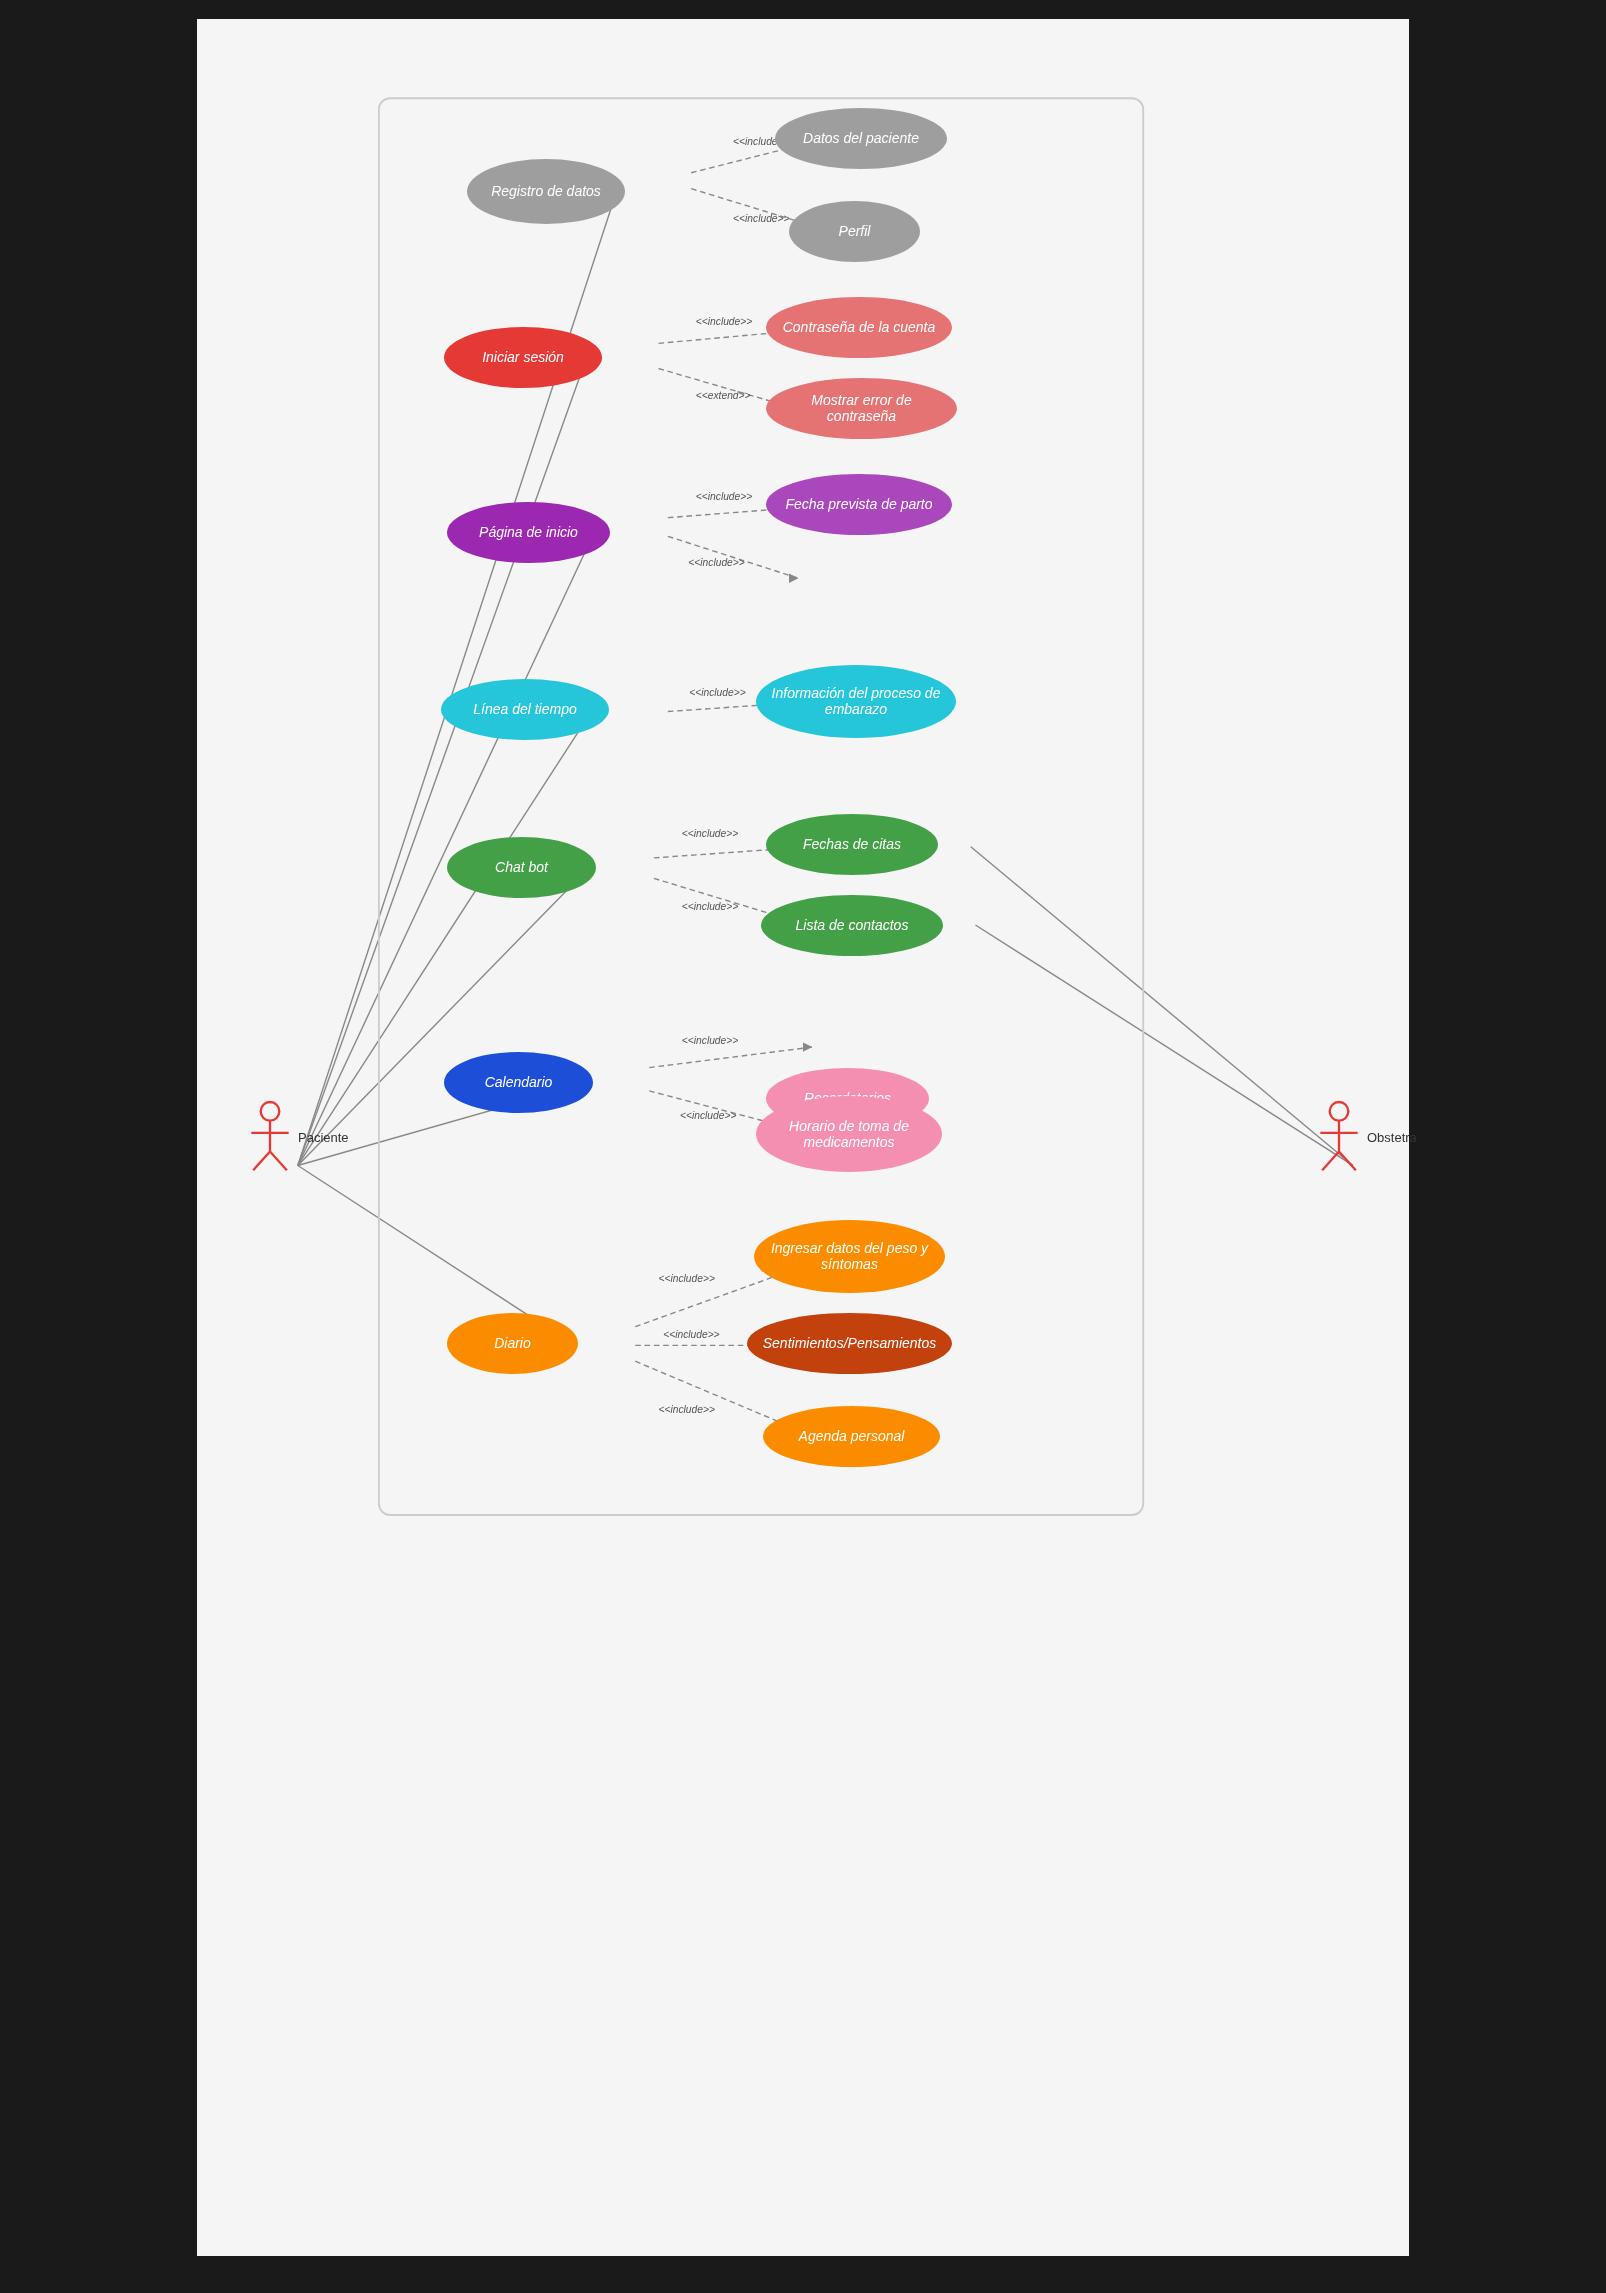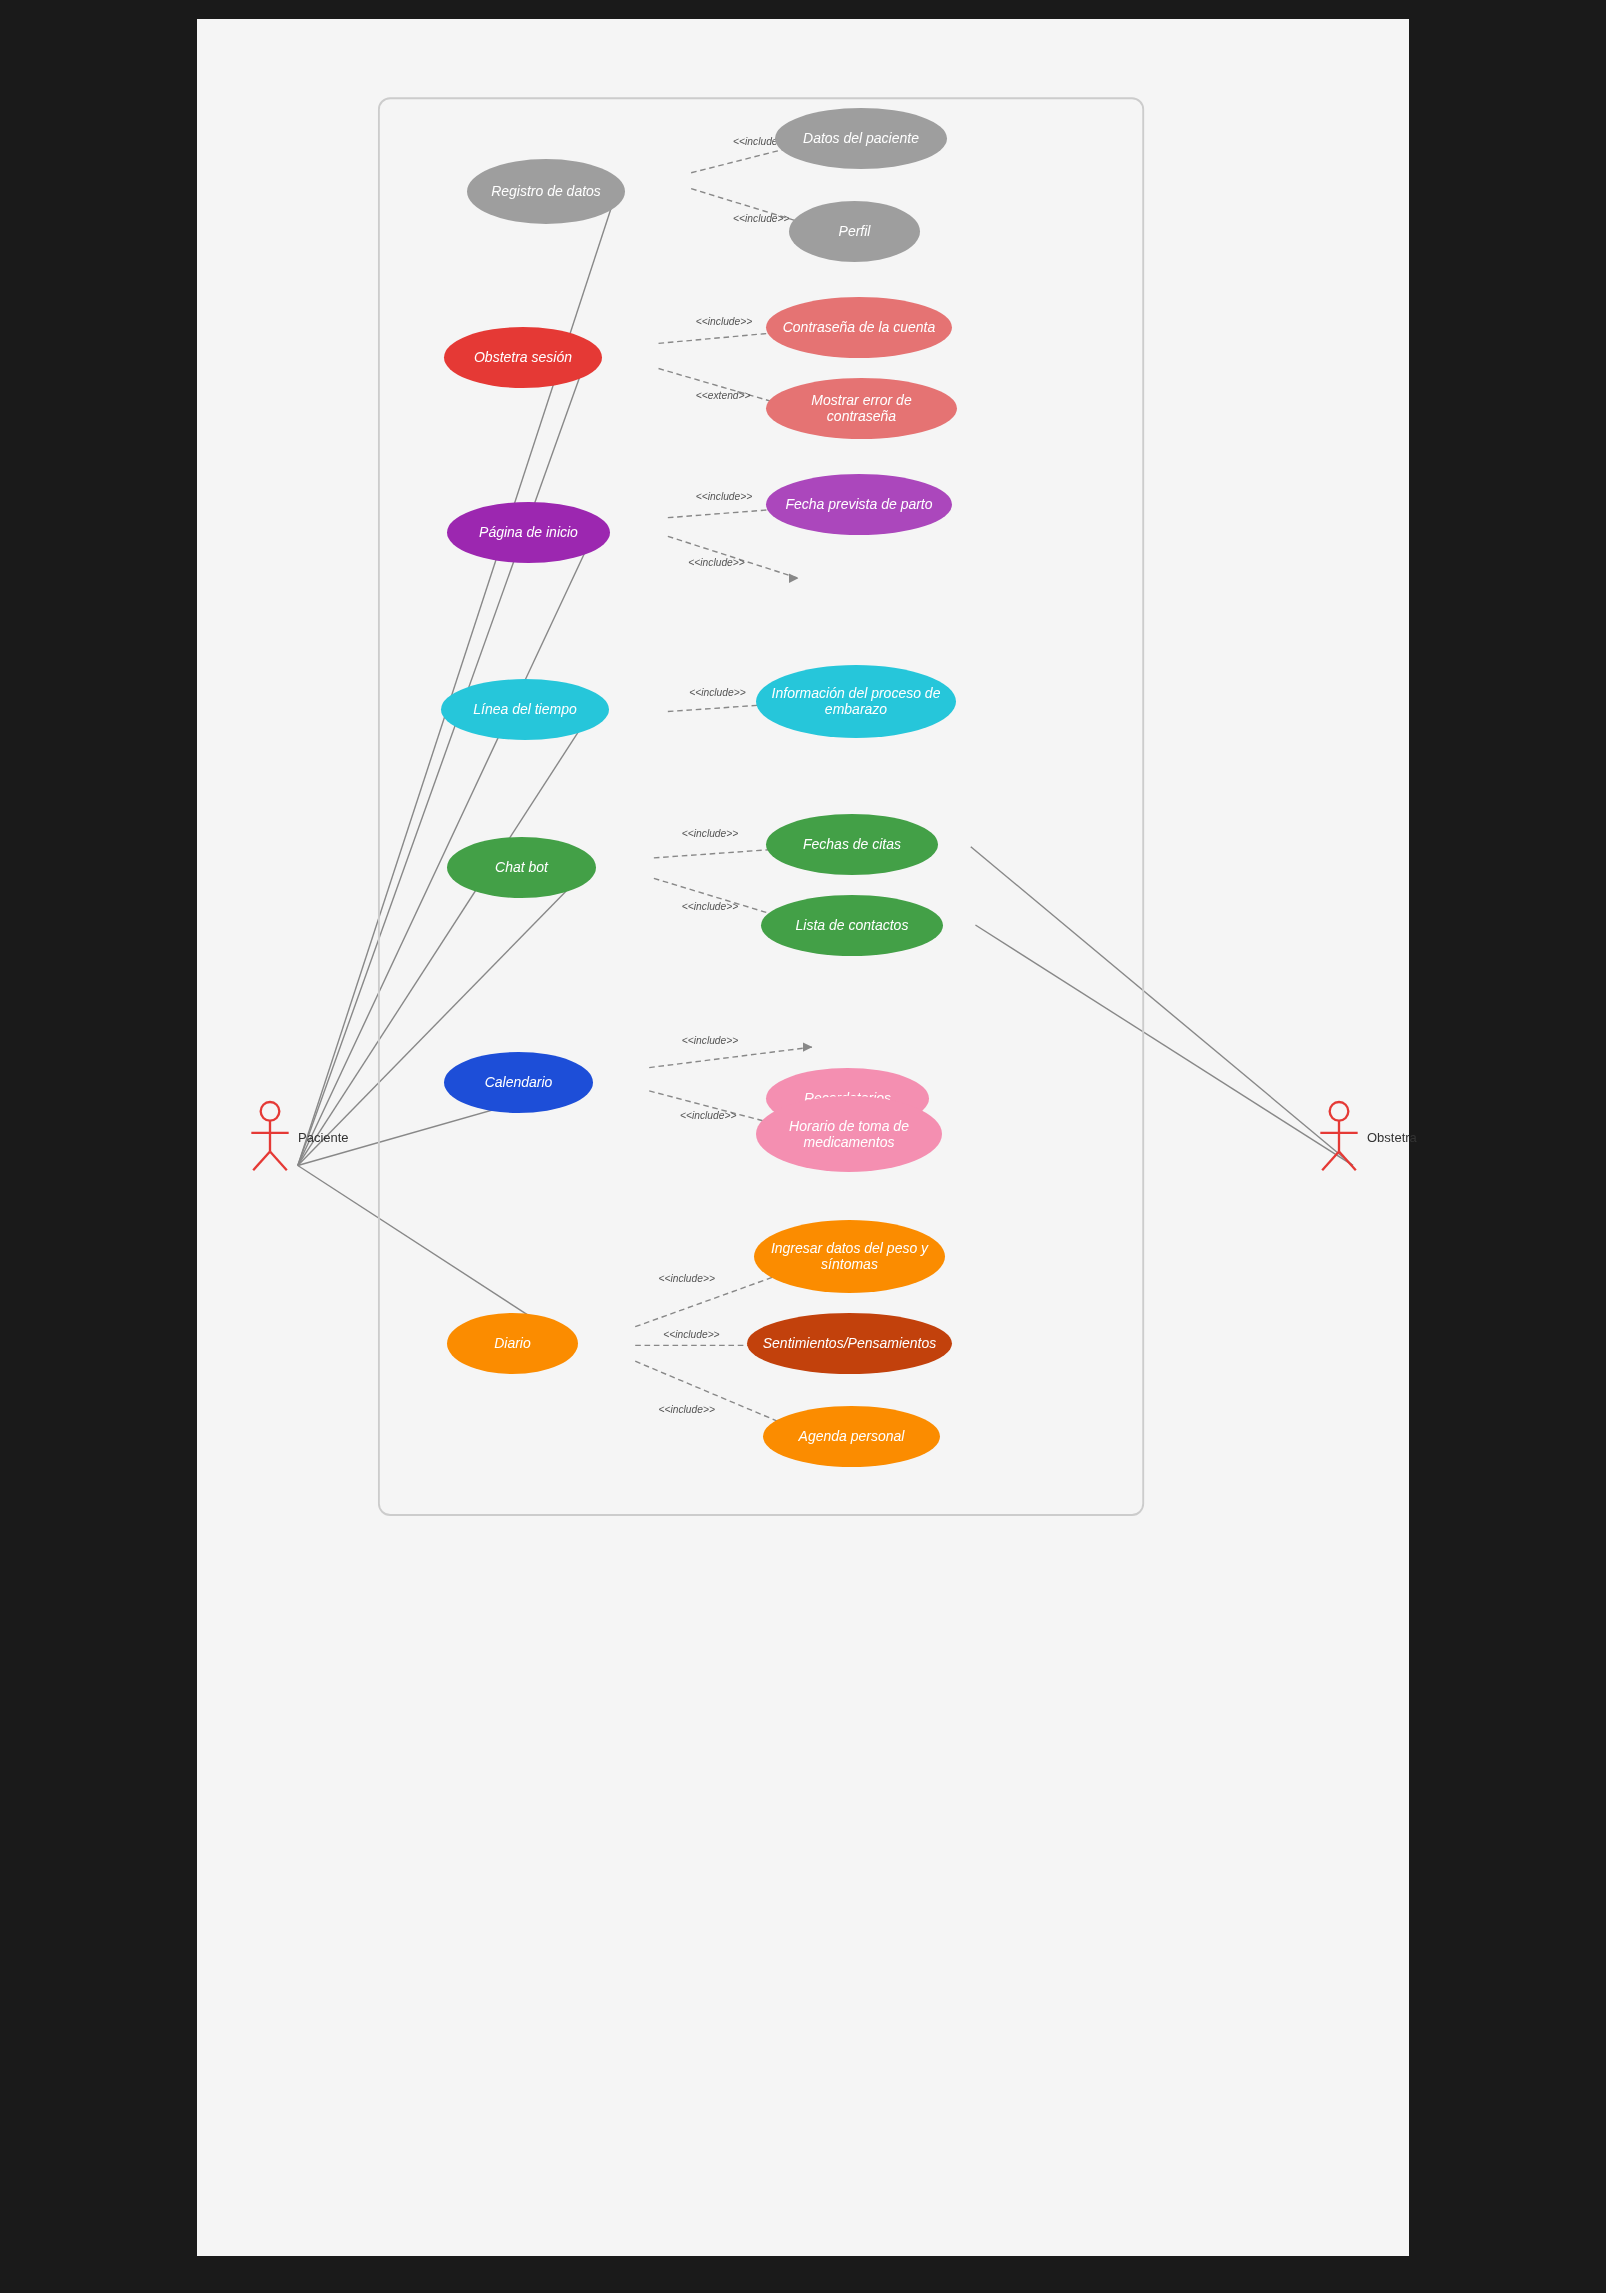--- a/index.html
+++ b/index.html
@@ -171,21 +171,21 @@
 
   <div class="ellipse" style="left:578px;top:89px;width:172px;height:61px;background:#9e9e9e;">
     <span>Datos del paciente</span>
   </div>
 
   <div class="ellipse" style="left:592px;top:182px;width:131px;height:61px;background:#9e9e9e;">
     <span>Perfil</span>
   </div>
 
   <div class="ellipse" style="left:247px;top:308px;width:158px;height:61px;background:#e53935;">
-    <span>Obstetra sesión</span>
+    <span>Iniciar sesión</span>
   </div>
 
   <div class="ellipse" style="left:569px;top:278px;width:186px;height:61px;background:#e57373;">
     <span>Contraseña de la cuenta</span>
   </div>
 
   <div class="ellipse" style="left:569px;top:359px;width:191px;height:61px;background:#e57373;">
     <span>Mostrar error de contraseña</span>
   </div>
 

